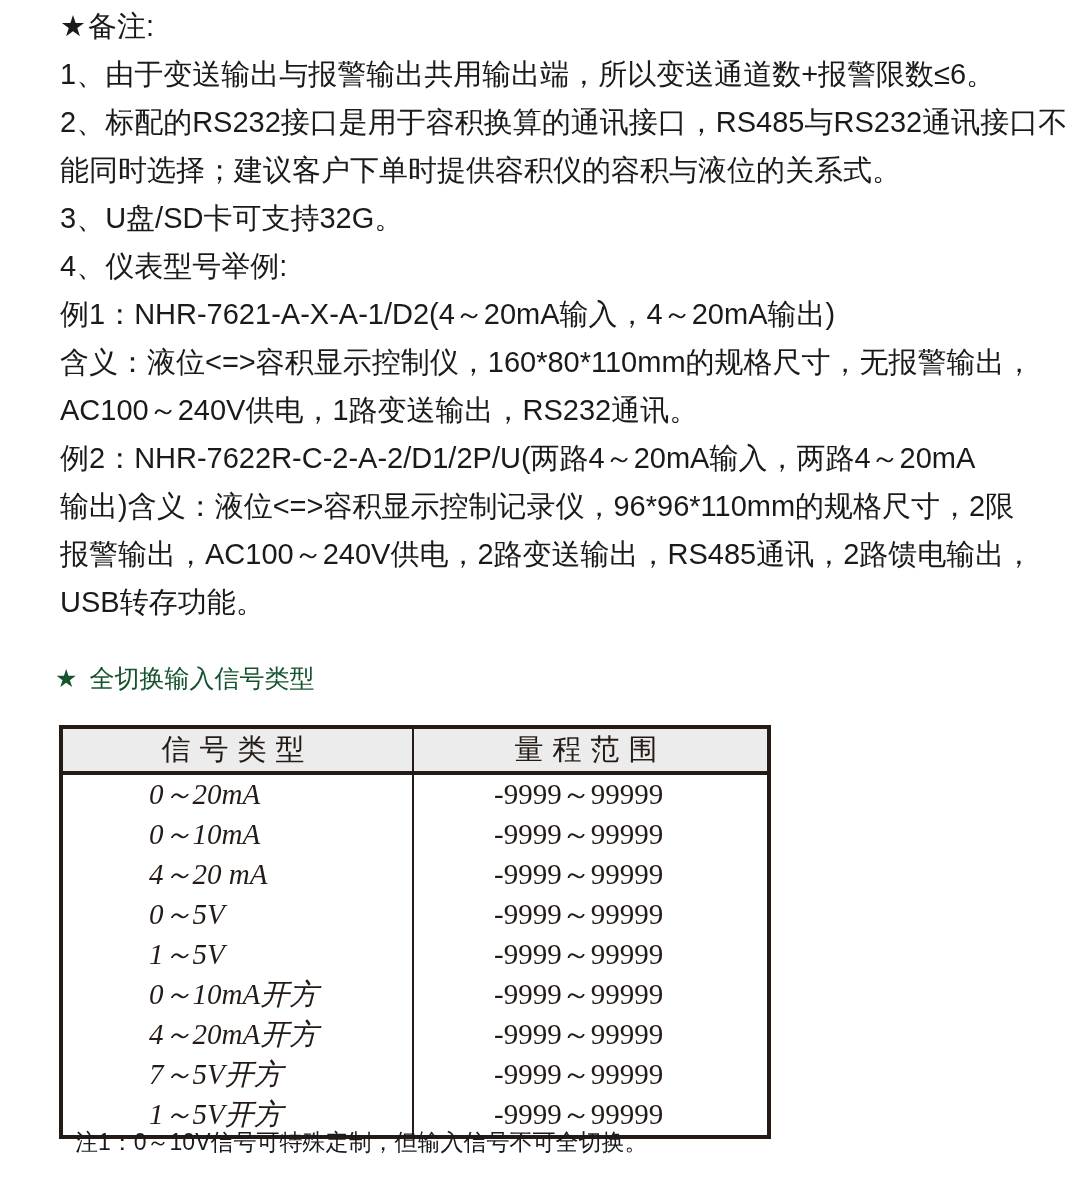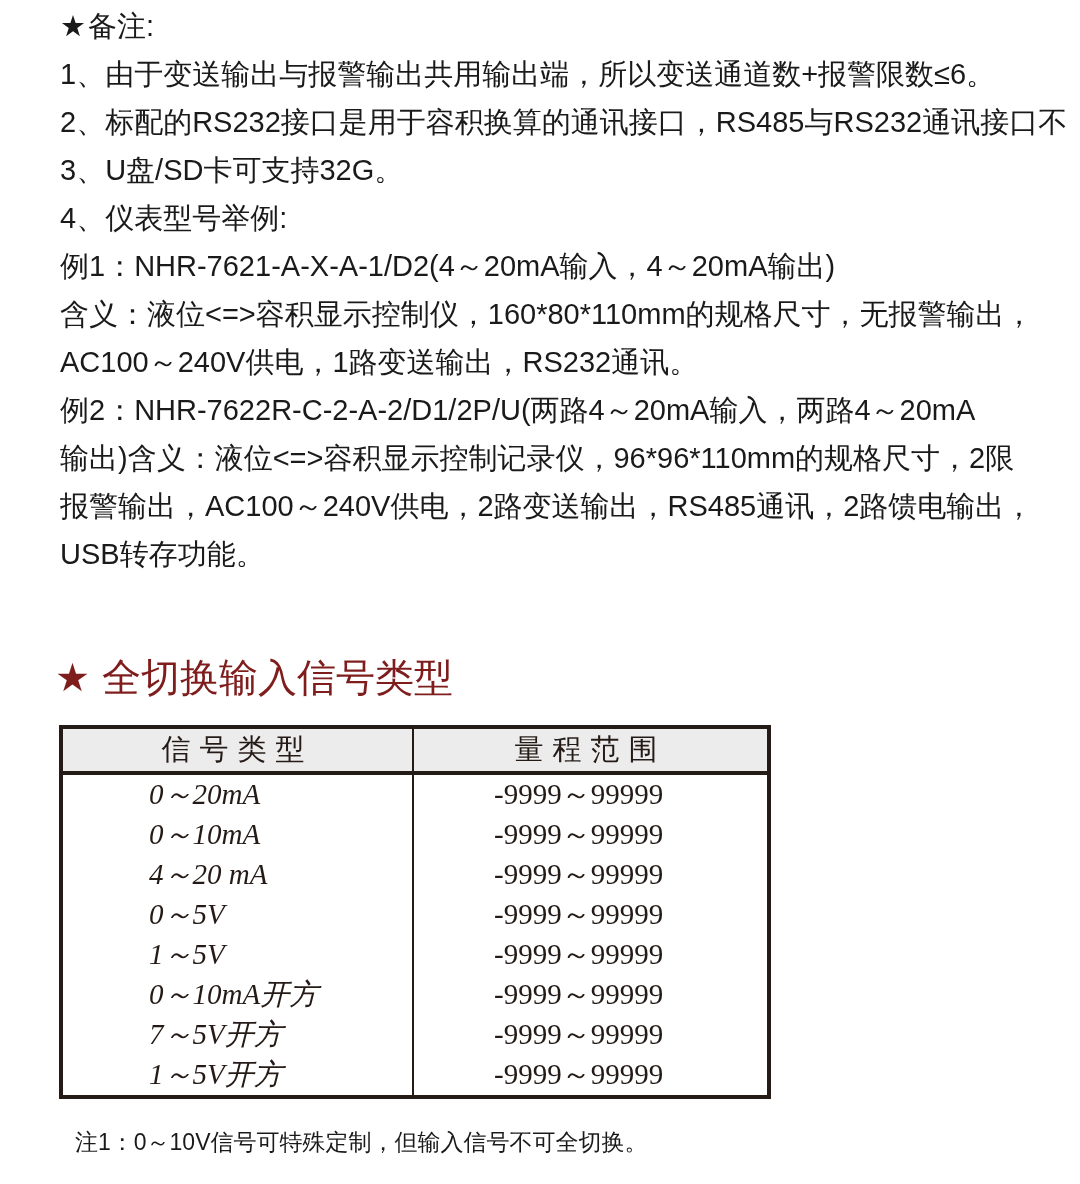--- a/index.html
+++ b/index.html
@@ -31,24 +31,24 @@
     color: #1a1a1a;
   }
   .note-title .star {
     margin-right: 2px;
   }
   
   .section-heading {
     position: absolute;
     left: 55px;
     top: 654px;
-    font-size: 39px;
+    font-size: 25px;
     line-height: 48px;
     white-space: nowrap;
-    color: #7f1d1d;
+    color: #14532d;
   }
   .section-heading .star {
     margin-right: 12px;
   }
   
   table.signal-table {
     position: absolute;
     left: 59px;
     top: 725px;
     width: 708px;
@@ -106,20 +106,21 @@
 </style>
 </head>
 <body>
 
 <div class="page">
 
   <div class="notes">
     <div class="note-line note-title"><span class="star">★</span><span>备注:</span></div>
     <div class="note-line">1、由于变送输出与报警输出共用输出端，所以变送通道数+报警限数≤6。</div>
     <div class="note-line">2、标配的RS232接口是用于容积换算的通讯接口，RS485与RS232通讯接口不</div>
+    <div class="note-line">能同时选择；建议客户下单时提供容积仪的容积与液位的关系式。</div>
     <div class="note-line">3、U盘/SD卡可支持32G。</div>
     <div class="note-line">4、仪表型号举例:</div>
     <div class="note-line">例1：NHR-7621-A-X-A-1/D2(4～20mA输入，4～20mA输出)</div>
     <div class="note-line">含义：液位&lt;=&gt;容积显示控制仪，160*80*110mm的规格尺寸，无报警输出，</div>
     <div class="note-line">AC100～240V供电，1路变送输出，RS232通讯。</div>
     <div class="note-line">例2：NHR-7622R-C-2-A-2/D1/2P/U(两路4～20mA输入，两路4～20mA</div>
     <div class="note-line">输出)含义：液位&lt;=&gt;容积显示控制记录仪，96*96*110mm的规格尺寸，2限</div>
     <div class="note-line">报警输出，AC100～240V供电，2路变送输出，RS485通讯，2路馈电输出，</div>
     <div class="note-line">USB转存功能。</div>
   </div>
@@ -156,20 +157,24 @@
       </tr>
       <tr>
         <td class="col-type">1～5V</td>
         <td class="col-range">-9999～99999</td>
       </tr>
       <tr>
         <td class="col-type">0～10mA开方</td>
         <td class="col-range">-9999～99999</td>
       </tr>
       <tr>
+        <td class="col-type">4～20mA开方</td>
+        <td class="col-range">-9999～99999</td>
+      </tr>
+      <tr>
         <td class="col-type">7～5V开方</td>
         <td class="col-range">-9999～99999</td>
       </tr>
       <tr>
         <td class="col-type">1～5V开方</td>
         <td class="col-range">-9999～99999</td>
       </tr>
     </tbody>
   </table>
 

